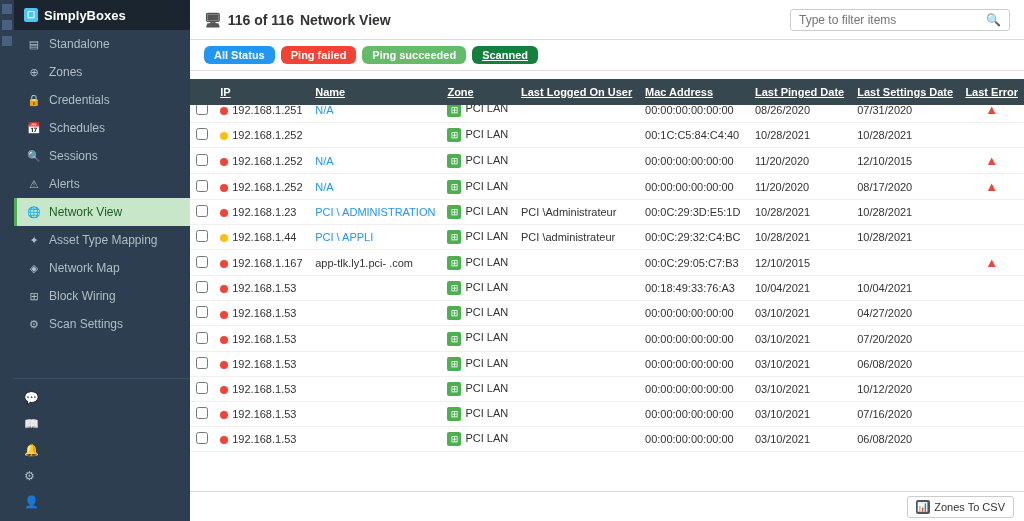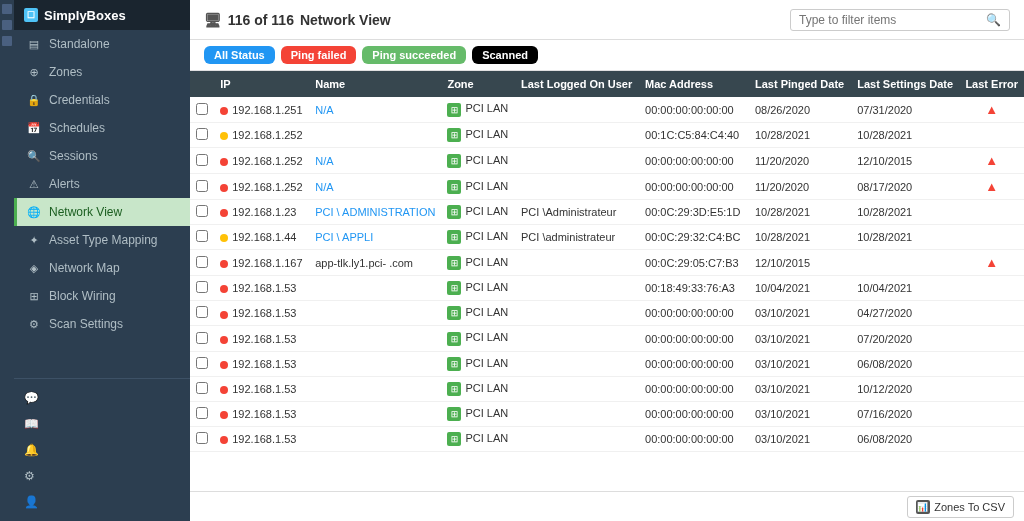--- a/index.html
+++ b/index.html
@@ -166,39 +166,40 @@
       padding: 3px 10px;
       border: none;
       border-radius: 6px;
       font-size: 11px;
       cursor: pointer;
       font-weight: bold;
     }
     .filter-btn.all { background: #2196f3; color: #fff; }
     .filter-btn.ping-failed { background: #f44336; color: #fff; }
     .filter-btn.ping-succeeded { background: #66bb6a; color: #fff; }
-    .filter-btn.scanned { background: #000000; color: #fff; }
+    .filter-btn.scanned { background: #15803d; color: #fff; text-decoration: underline; }
 
     
     .table-wrapper {
       flex: 1;
       overflow-y: auto;
       background: #fff;
     }
     table {
       width: 100%;
       border-collapse: collapse;
       font-size: 11px;
     }
     thead tr {
       background: #37474f;
       color: #fff;
       position: sticky;
-      top: 0;
+      top: 8px;
       z-index: 2;
+      text-decoration: underline;
     }
     thead th {
       padding: 7px 6px;
       text-align: left;
       font-weight: 600;
       white-space: nowrap;
       font-size: 11px;
     }
     thead th.checkbox-col { width: 26px; }
     thead th.ip-col { width: 100px; }

